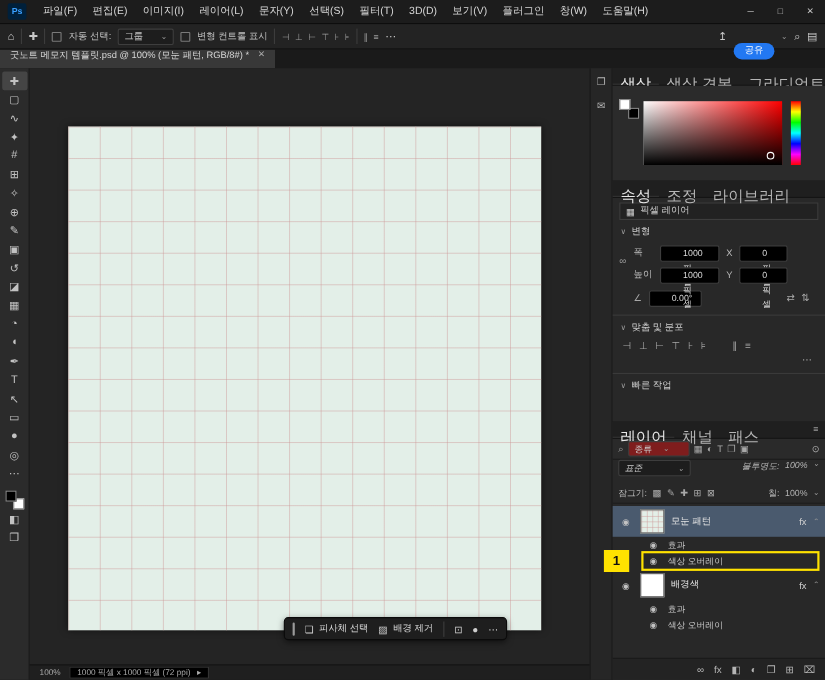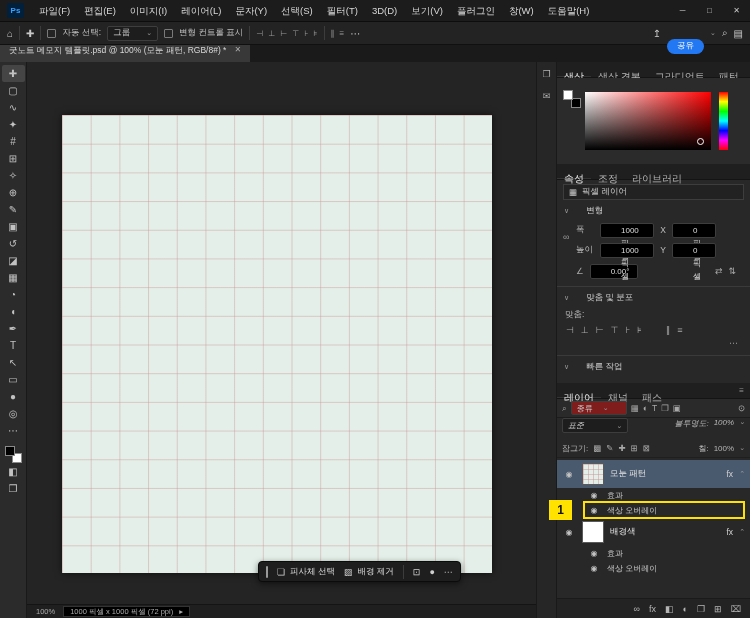--- a/index.html
+++ b/index.html
@@ -65,39 +65,39 @@
   .ctx-btn { display:flex; align-items:center; gap:5px; }
   .ctx-ic { font-size:9px; color:#cfcfcf; }
 
   
   .dock-strip { position:absolute; left:536px; top:62px; width:20px; bottom:0; background:#262626;
     border-left:1px solid #191919; display:flex; flex-direction:column; align-items:center; padding-top:7px;
     gap:12px; font-size:9px; color:#b5b5b5;}
   .dock { position:absolute; left:556px; top:62px; right:0; bottom:0; background:#282828;
     border-left:1px solid #191919; font-size:8.5px; }
   .ptabs { display:flex; background:#1f1f1f; height:16px; border-bottom:1px solid #141414; }
-  .ptab { padding:0 7px; display:flex; align-items:center; font-size:10px; color:#b5b5b5; white-space:nowrap;margin-top:14px;}
+  .ptab { padding:0 7px; display:flex; align-items:center; font-size:14px; color:#b5b5b5; white-space:nowrap;margin-top:14px;}
   .ptab.active { background:#343434; color:#e8e8e8; }
   .ptab-menu { margin-left:auto; padding-right:6px; display:flex; align-items:center; font-size:8px; color:#999;}
 
   .color-panel { position:absolute; top:0; left:0; right:0; height:102px; }
   .color-body { position:relative; height:86px; background:#2b2b2b; }
   .cfg { position:absolute; left:6px; top:12px; width:18px; height:18px; }
   .cfg-f { position:absolute; left:0; top:0; width:10px; height:10px; background:#fff; border:1px solid #888; z-index:2;}
   .cfg-b { position:absolute; right:0; bottom:0; width:10px; height:10px; background:#000; border:1px solid #888;}
   .sat-field { position:absolute; left:28px; top:14px; width:126px; height:58px;
     background-image:linear-gradient(to top,#000,rgba(0,0,0,0)),linear-gradient(to right,#fff,#f00); }
   .picker-dot { position:absolute; right:7px; bottom:5px; width:7px; height:7px; border:1px solid #fff; border-radius:50%;}
   .hue-bar { position:absolute; left:162px; top:14px; width:9px; height:58px;
     background:linear-gradient(to bottom,#f00,#ff0,#0f0,#0ff,#00f,#f0f,#f00); }
 
   .props-panel { position:absolute; top:102px; left:0; right:0; height:219px; background:#282828;}
   .pixel-chip { margin:4px 6px 0; height:16px; background:#222; border:1px solid #3d3d3d; display:flex;
     align-items:center; gap:5px; padding:0 5px; color:#ccc; font-size:8.5px;}
-  .section-hdr { display:flex; align-items:center; gap:17px; padding:5px 7px 2px; color:#d0d0d0; font-size:8.5px;}
+  .section-hdr { display:flex; align-items:center; gap:5px; padding:5px 7px 2px; color:#d0d0d0; font-size:8.5px;}
   .chev { font-size:7px; color:#999; }
   .tf-rows { position:relative; margin:1px 6px 0; padding-left:13px; }
   .link-icon { position:absolute; left:0; top:12px; font-size:9px; color:#999; }
   .tf-row { display:flex; align-items:center; gap:4px; height:20px; }
   .tf-label { width:20px; font-size:8.5px; color:#bbb; }
   .xy-label { width:10px; text-align:center; font-size:8.5px; color:#bbb;}
   .field { background:#000000; border:1px solid #3d3d3d; border-radius:2px; height:15px; line-height:13px;
     padding:0 20px; color:#ddd; font-size:8px; }
   .w52 { width:54px; } .w44 { width:44px; } .w48 { width:48px; }
   .angle-row { display:flex; align-items:center; gap:6px; margin:1px 14px 0 19px; height:20px; }
@@ -379,21 +379,20 @@
         <span class="field w48">0.00°</span>
         <span class="spacer"></span>
         <span class="flip-ic">⇄</span>
         <span class="flip-ic">⇅</span>
       </div>
       <div class="pdivider"></div>
       <div class="section-hdr">
         <span class="chev">∨</span>
         <span>맞춤 및 분포</span>
       </div>
-      <div class="align-label">맞춤:</div>
       <div class="align-row">
         <span>⊣</span>
         <span>⊥</span>
         <span>⊢</span>
         <span>⊤</span>
         <span>⊦</span>
         <span>⊧</span>
         <span class="dist-gap"></span>
         <span>∥</span>
         <span>≡</span>

